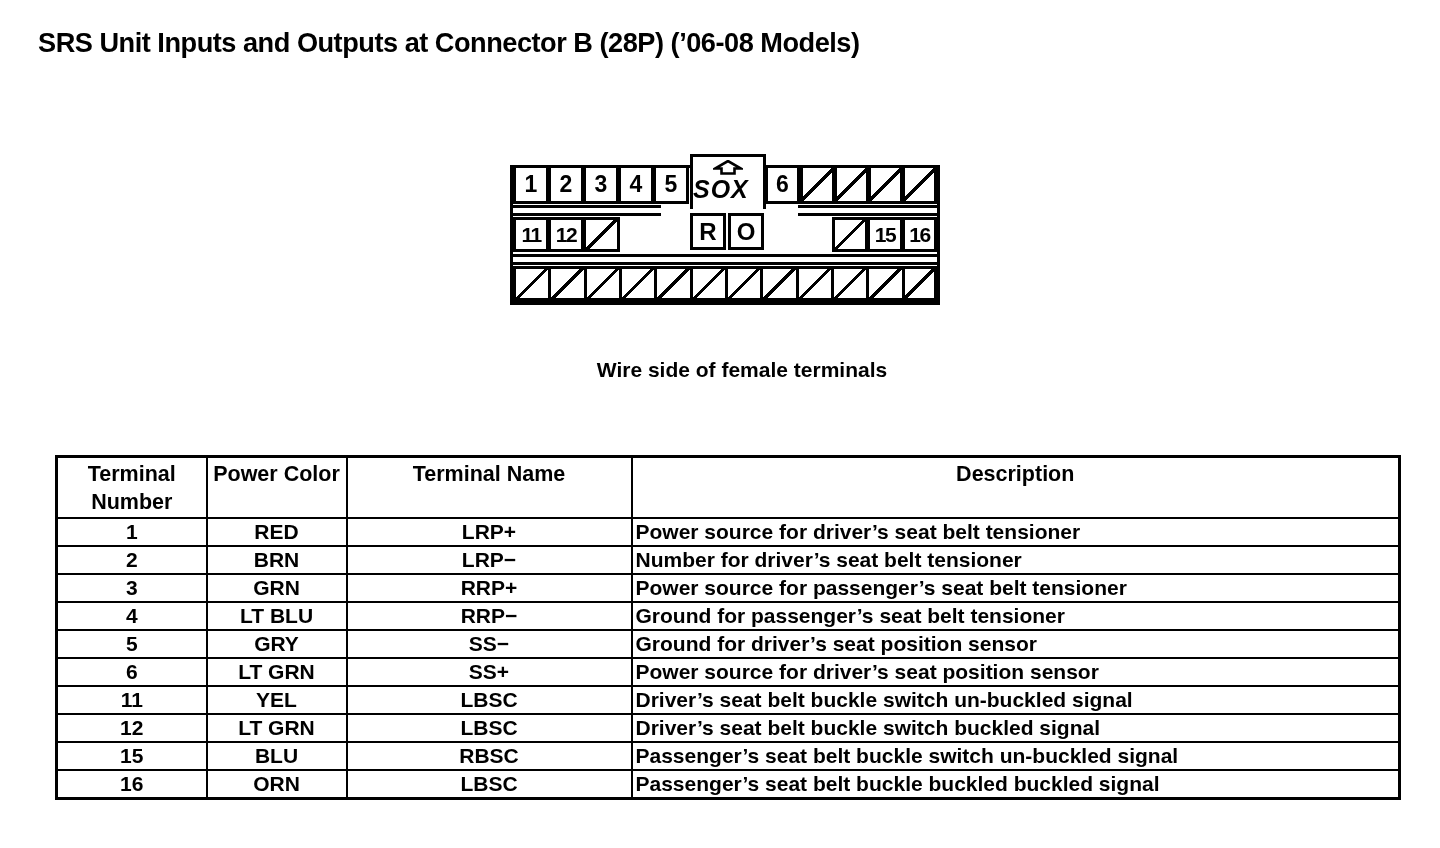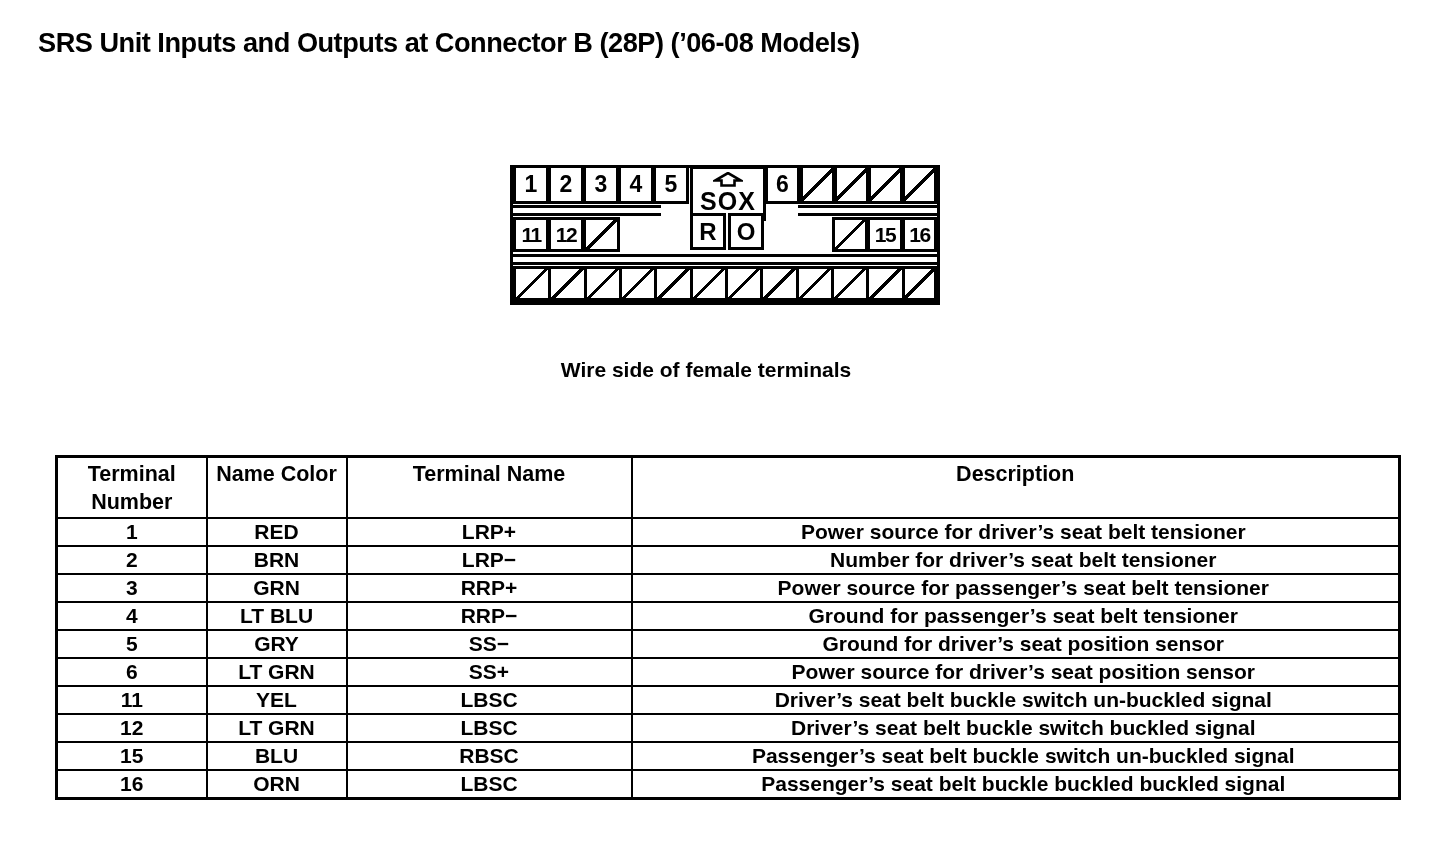--- a/index.html
+++ b/index.html
@@ -19,23 +19,23 @@
   }
 
   
   .connector { position:absolute; left:510px; top:154px; width:432px; height:155px; }
   .conn-body {
     position:absolute; left:0; top:11px; width:430px; height:140px;
     border:3px solid #000; border-bottom-width:4px; box-sizing:border-box;
     background:#fff;
   }
   .conn-tab {
-    position:absolute; left:180px; top:12px; width:76px; height:55px;
+    position:absolute; left:180px; top:0; width:76px; height:55px;
     border:3px solid #000; border-bottom:none; box-sizing:border-box;
-    background:#fff; z-index:5; text-align:center;
+    background:#fff; z-index:5; text-align:left;font-style:italic;
   }
   .conn-tab .sox {
     display:block; font-size:25px; font-weight:bold; letter-spacing:1px;
     line-height:1; margin-top:2px;
   }
   .arrow-svg { display:block; margin:3px auto 0; }
 
   .pin-cell, .key-slot {
     position:absolute; box-sizing:border-box;
     border:3px solid #000; background:#fff;
@@ -49,21 +49,21 @@
     background-image:linear-gradient(135deg, transparent 46.5%, #000 46.5%, #000 53.5%, transparent 53.5%);
   }
   .rib {
     position:absolute; box-sizing:border-box; height:11px;
     border-top:3px solid #000; border-bottom:3px solid #000;
     background:#fff; z-index:1;
   }
 
   
   .conn-caption {
-    position:absolute; left:490px; top:358px; width:432px;
+    position:absolute; left:526px; top:358px; width:432px;
     text-align:center; font-size:21px; font-weight:bold;
   }
 
   
   .srs-table {
     position:absolute; left:55px; top:455px; width:1343px;
     border-collapse:collapse; table-layout:fixed;
     border:3px solid #000;
   }
   .srs-table th, .srs-table td {
@@ -71,21 +71,21 @@
   }
   .srs-table th {
     font-size:21.5px; vertical-align:top; padding:3px 0 0 0;
     white-space:pre-line; line-height:1.3; height:55px;
     text-align:center;
   }
   .srs-table td {
     font-size:21px; height:26px; padding:0; text-align:center;
     line-height:1;
   }
-  .srs-table td.desc { text-align:center; padding-left:16px; }
+  .srs-table td.desc { text-align:left; padding-left:3px; }
   .col-term { width:150px; }
   .col-wire { width:140px; }
   .col-name { width:285px; }
   .col-desc { width:768px; }
 </style>
 </head>
 <body>
 
 <div class="page-title">SRS Unit Inputs and Outputs at Connector B (28P) (’06-08 Models)</div>
 
@@ -141,21 +141,21 @@
   <colgroup>
     <col class="col-term">
       <col class="col-wire">
       <col class="col-name">
       <col class="col-desc">
   </colgroup>
   <thead>
       <tr>
         <th>Terminal
 Number</th>
-        <th>Name Color</th>
+        <th>Power Color</th>
         <th>Terminal Name</th>
         <th>Description</th>
       </tr>
     </thead>
   <tbody>
       <tr>
         <td>1</td>
         <td>RED</td>
         <td>LRP+</td>
         <td class="desc">Power source for driver’s seat belt tensioner</td>

